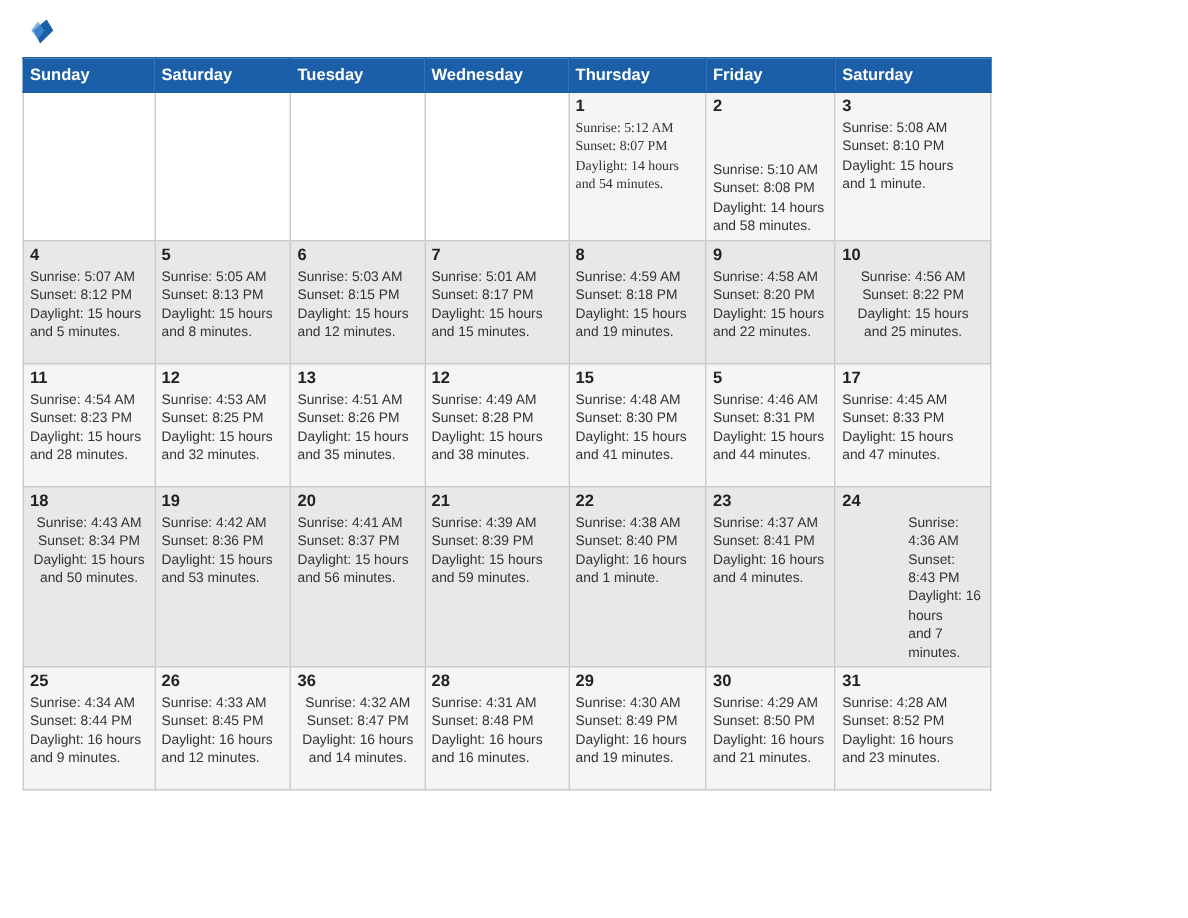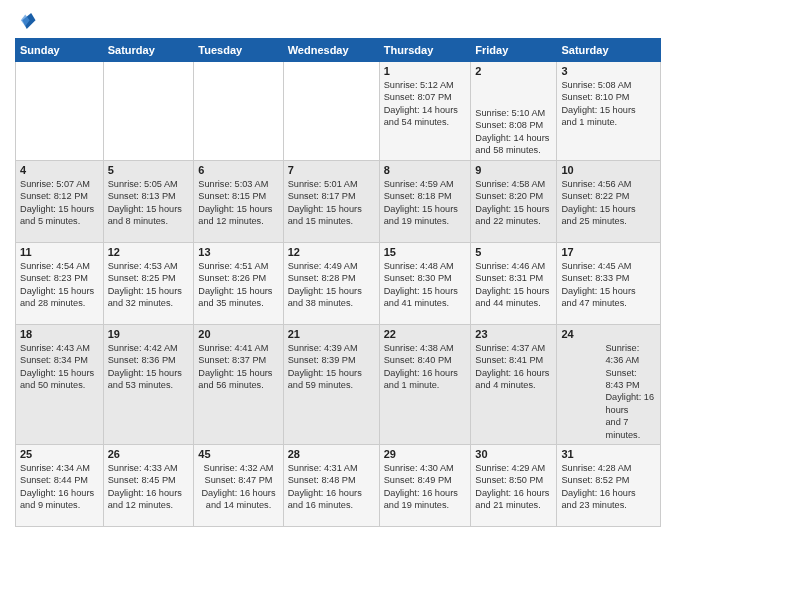--- a/index.html
+++ b/index.html
@@ -121,21 +121,21 @@
         </tr>
     </thead>
     <tbody id="calendar-body">
     <tr>
           <td class="empty-cell"></td>
           <td class="empty-cell"></td>
           <td class="empty-cell"></td>
           <td class="empty-cell"></td>
           <td>
             <span class="day-num">1</span>
-            <div class="day-info" style="white-space: pre-line;">Sunrise: 5:12 AM
+            <div class="day-info" style="white-space: pre-line; font-family: Liberation Serif, serif;">Sunrise: 5:12 AM
 Sunset: 8:07 PM
 Daylight: 14 hours
 and 54 minutes.</div>
           </td>
           <td>
             <span class="day-num">2</span>
             <div class="day-info" style="white-space: pre-line; margin-top: 30px;">Sunrise: 5:10 AM
 Sunset: 8:08 PM
 Daylight: 14 hours
 and 58 minutes.</div>
@@ -186,21 +186,21 @@
           </td>
           <td>
             <span class="day-num">9</span>
             <div class="day-info" style="white-space: pre-line;">Sunrise: 4:58 AM
 Sunset: 8:20 PM
 Daylight: 15 hours
 and 22 minutes.</div>
           </td>
           <td>
             <span class="day-num">10</span>
-            <div class="day-info" style="white-space: pre-line;">Sunrise: 4:56 AM
+            <div class="day-info" style="white-space: pre-line; text-align: center;">Sunrise: 4:56 AM
 Sunset: 8:22 PM
 Daylight: 15 hours
 and 25 minutes.</div>
           </td>
         </tr>
         <tr>
           <td>
             <span class="day-num">11</span>
             <div class="day-info" style="white-space: pre-line;">Sunrise: 4:54 AM
 Sunset: 8:23 PM
@@ -246,21 +246,21 @@
             <span class="day-num">17</span>
             <div class="day-info" style="white-space: pre-line;">Sunrise: 4:45 AM
 Sunset: 8:33 PM
 Daylight: 15 hours
 and 47 minutes.</div>
           </td>
         </tr>
         <tr>
           <td>
             <span class="day-num">18</span>
-            <div class="day-info" style="white-space: pre-line;">Sunrise: 4:43 AM
+            <div class="day-info" style="white-space: pre-line; text-align: center;">Sunrise: 4:43 AM
 Sunset: 8:34 PM
 Daylight: 15 hours
 and 50 minutes.</div>
           </td>
           <td>
             <span class="day-num">19</span>
             <div class="day-info" style="white-space: pre-line;">Sunrise: 4:42 AM
 Sunset: 8:36 PM
 Daylight: 15 hours
 and 53 minutes.</div>
@@ -310,21 +310,21 @@
 and 9 minutes.</div>
           </td>
           <td>
             <span class="day-num">26</span>
             <div class="day-info" style="white-space: pre-line;">Sunrise: 4:33 AM
 Sunset: 8:45 PM
 Daylight: 16 hours
 and 12 minutes.</div>
           </td>
           <td>
-            <span class="day-num">45</span>
+            <span class="day-num">36</span>
             <div class="day-info" style="white-space: pre-line; text-align: center;">Sunrise: 4:32 AM
 Sunset: 8:47 PM
 Daylight: 16 hours
 and 14 minutes.</div>
           </td>
           <td>
             <span class="day-num">28</span>
             <div class="day-info" style="white-space: pre-line;">Sunrise: 4:31 AM
 Sunset: 8:48 PM
 Daylight: 16 hours

